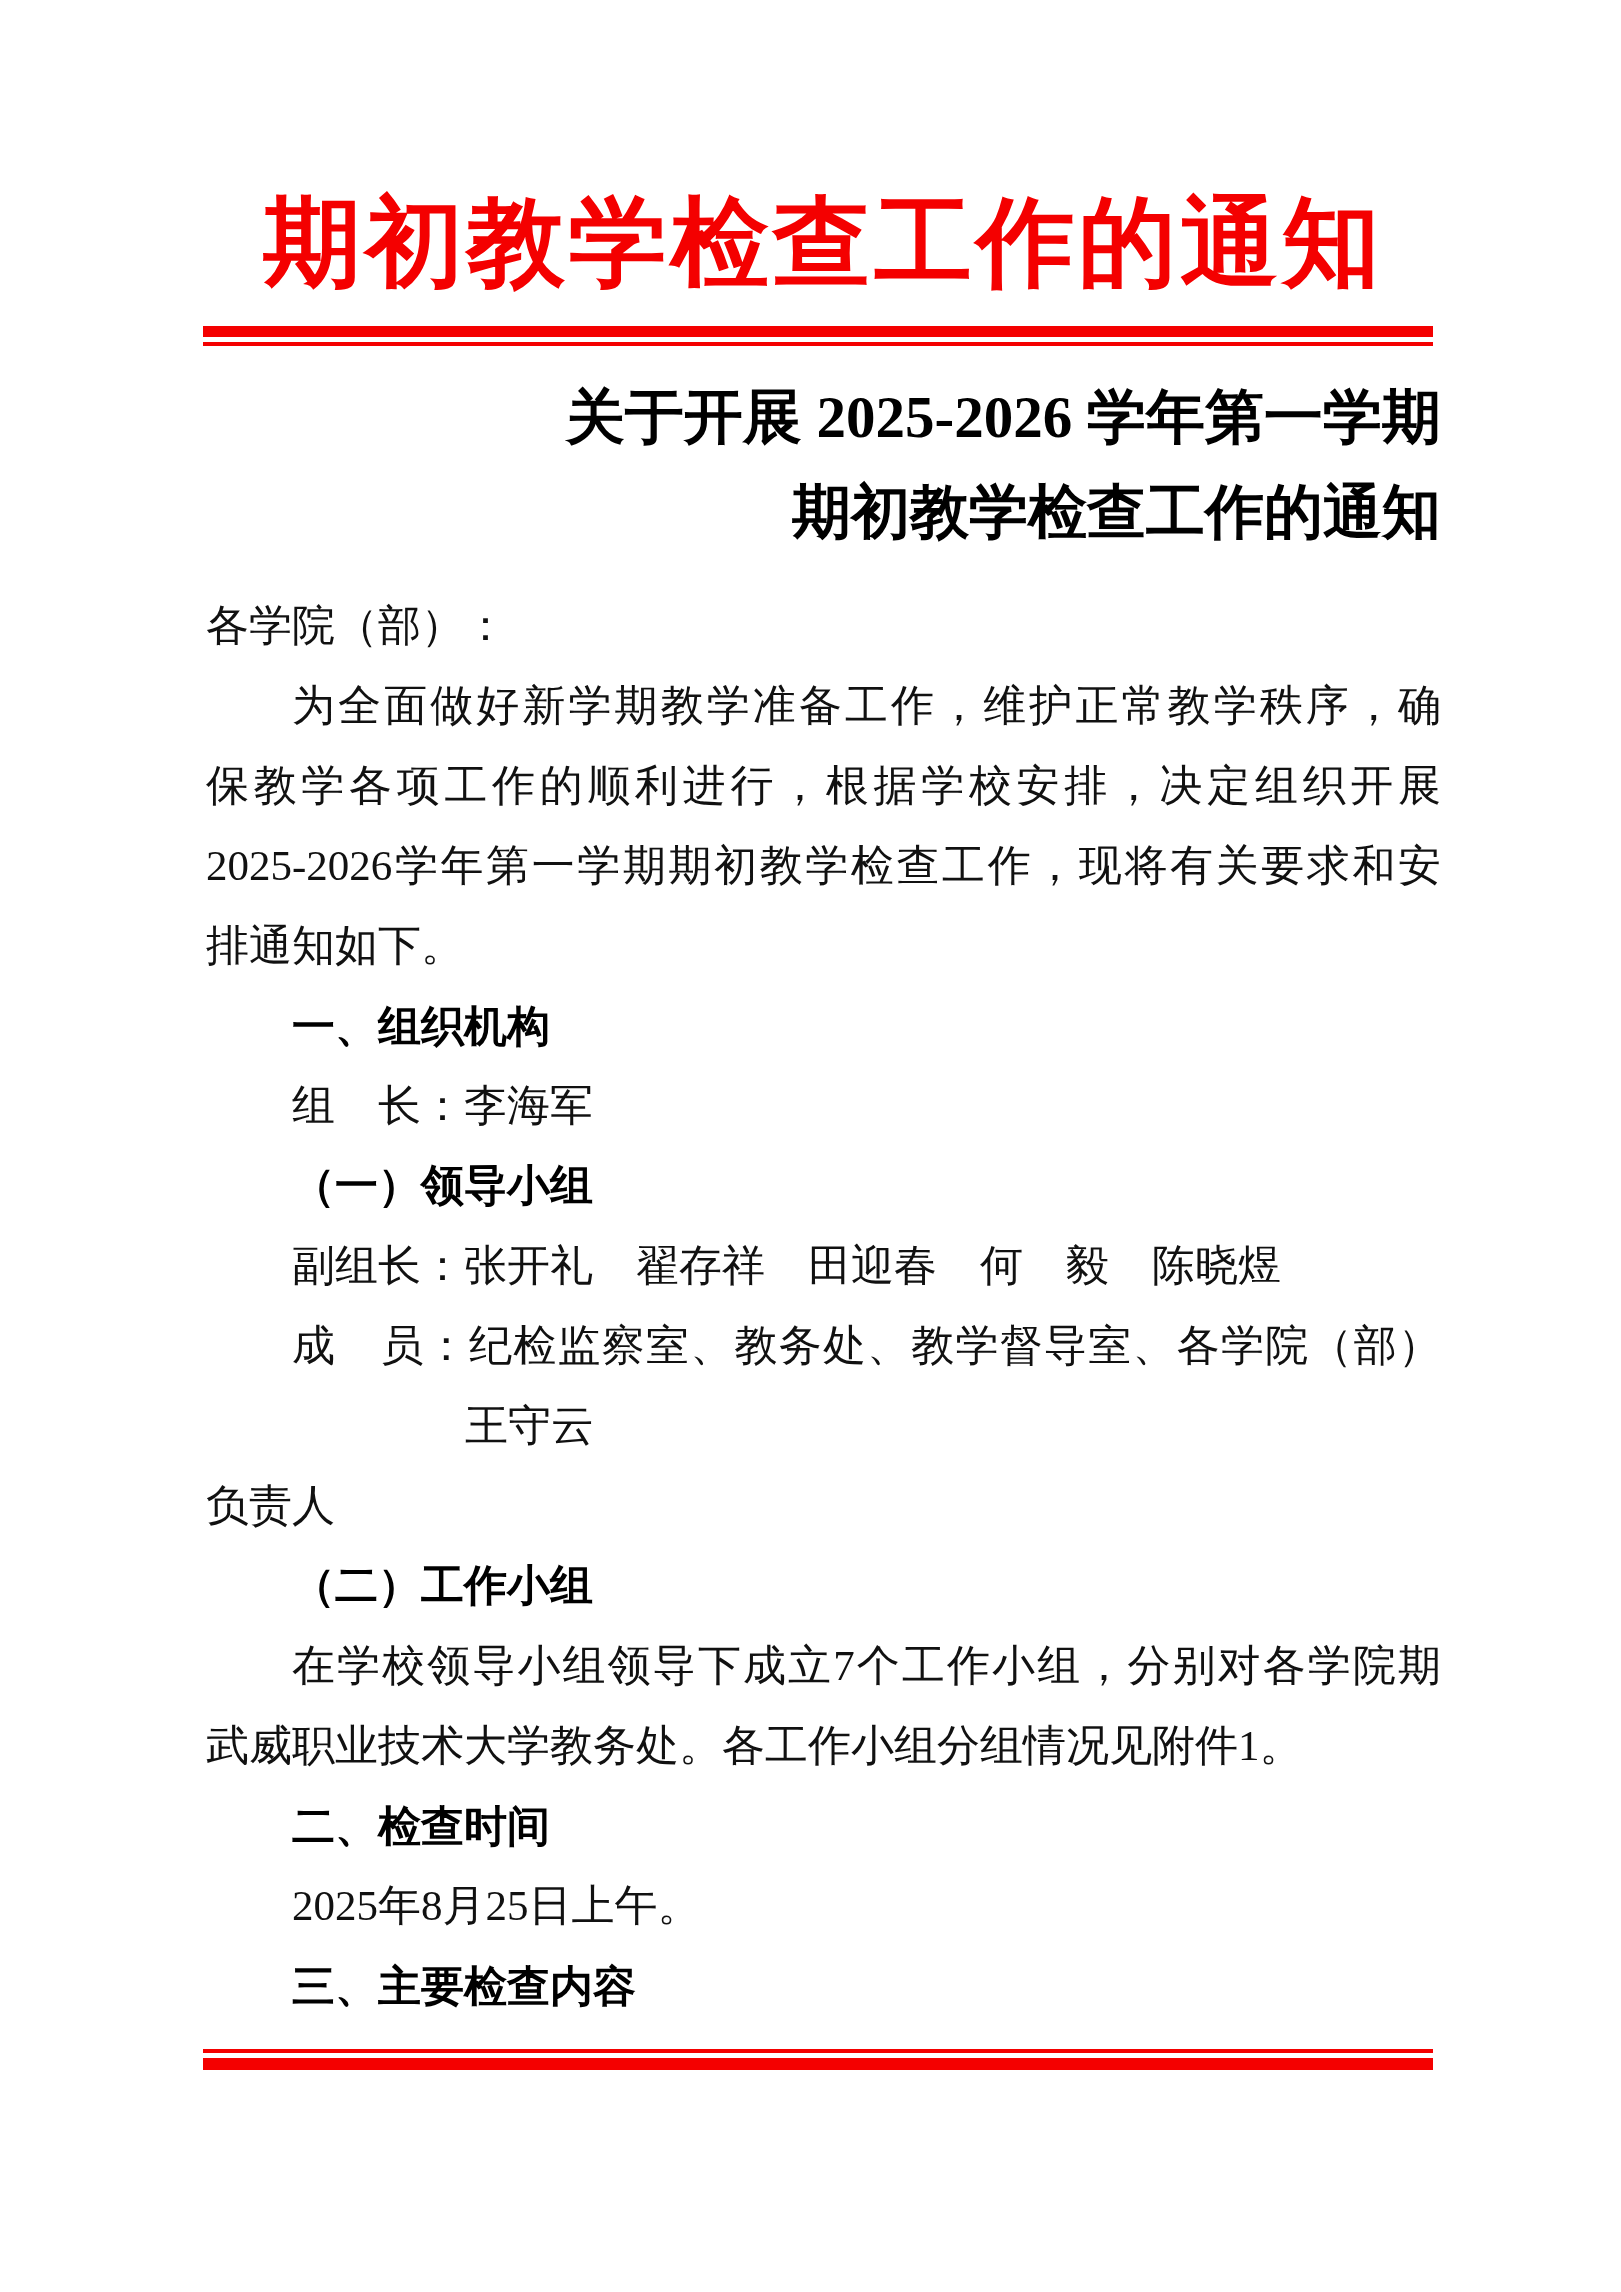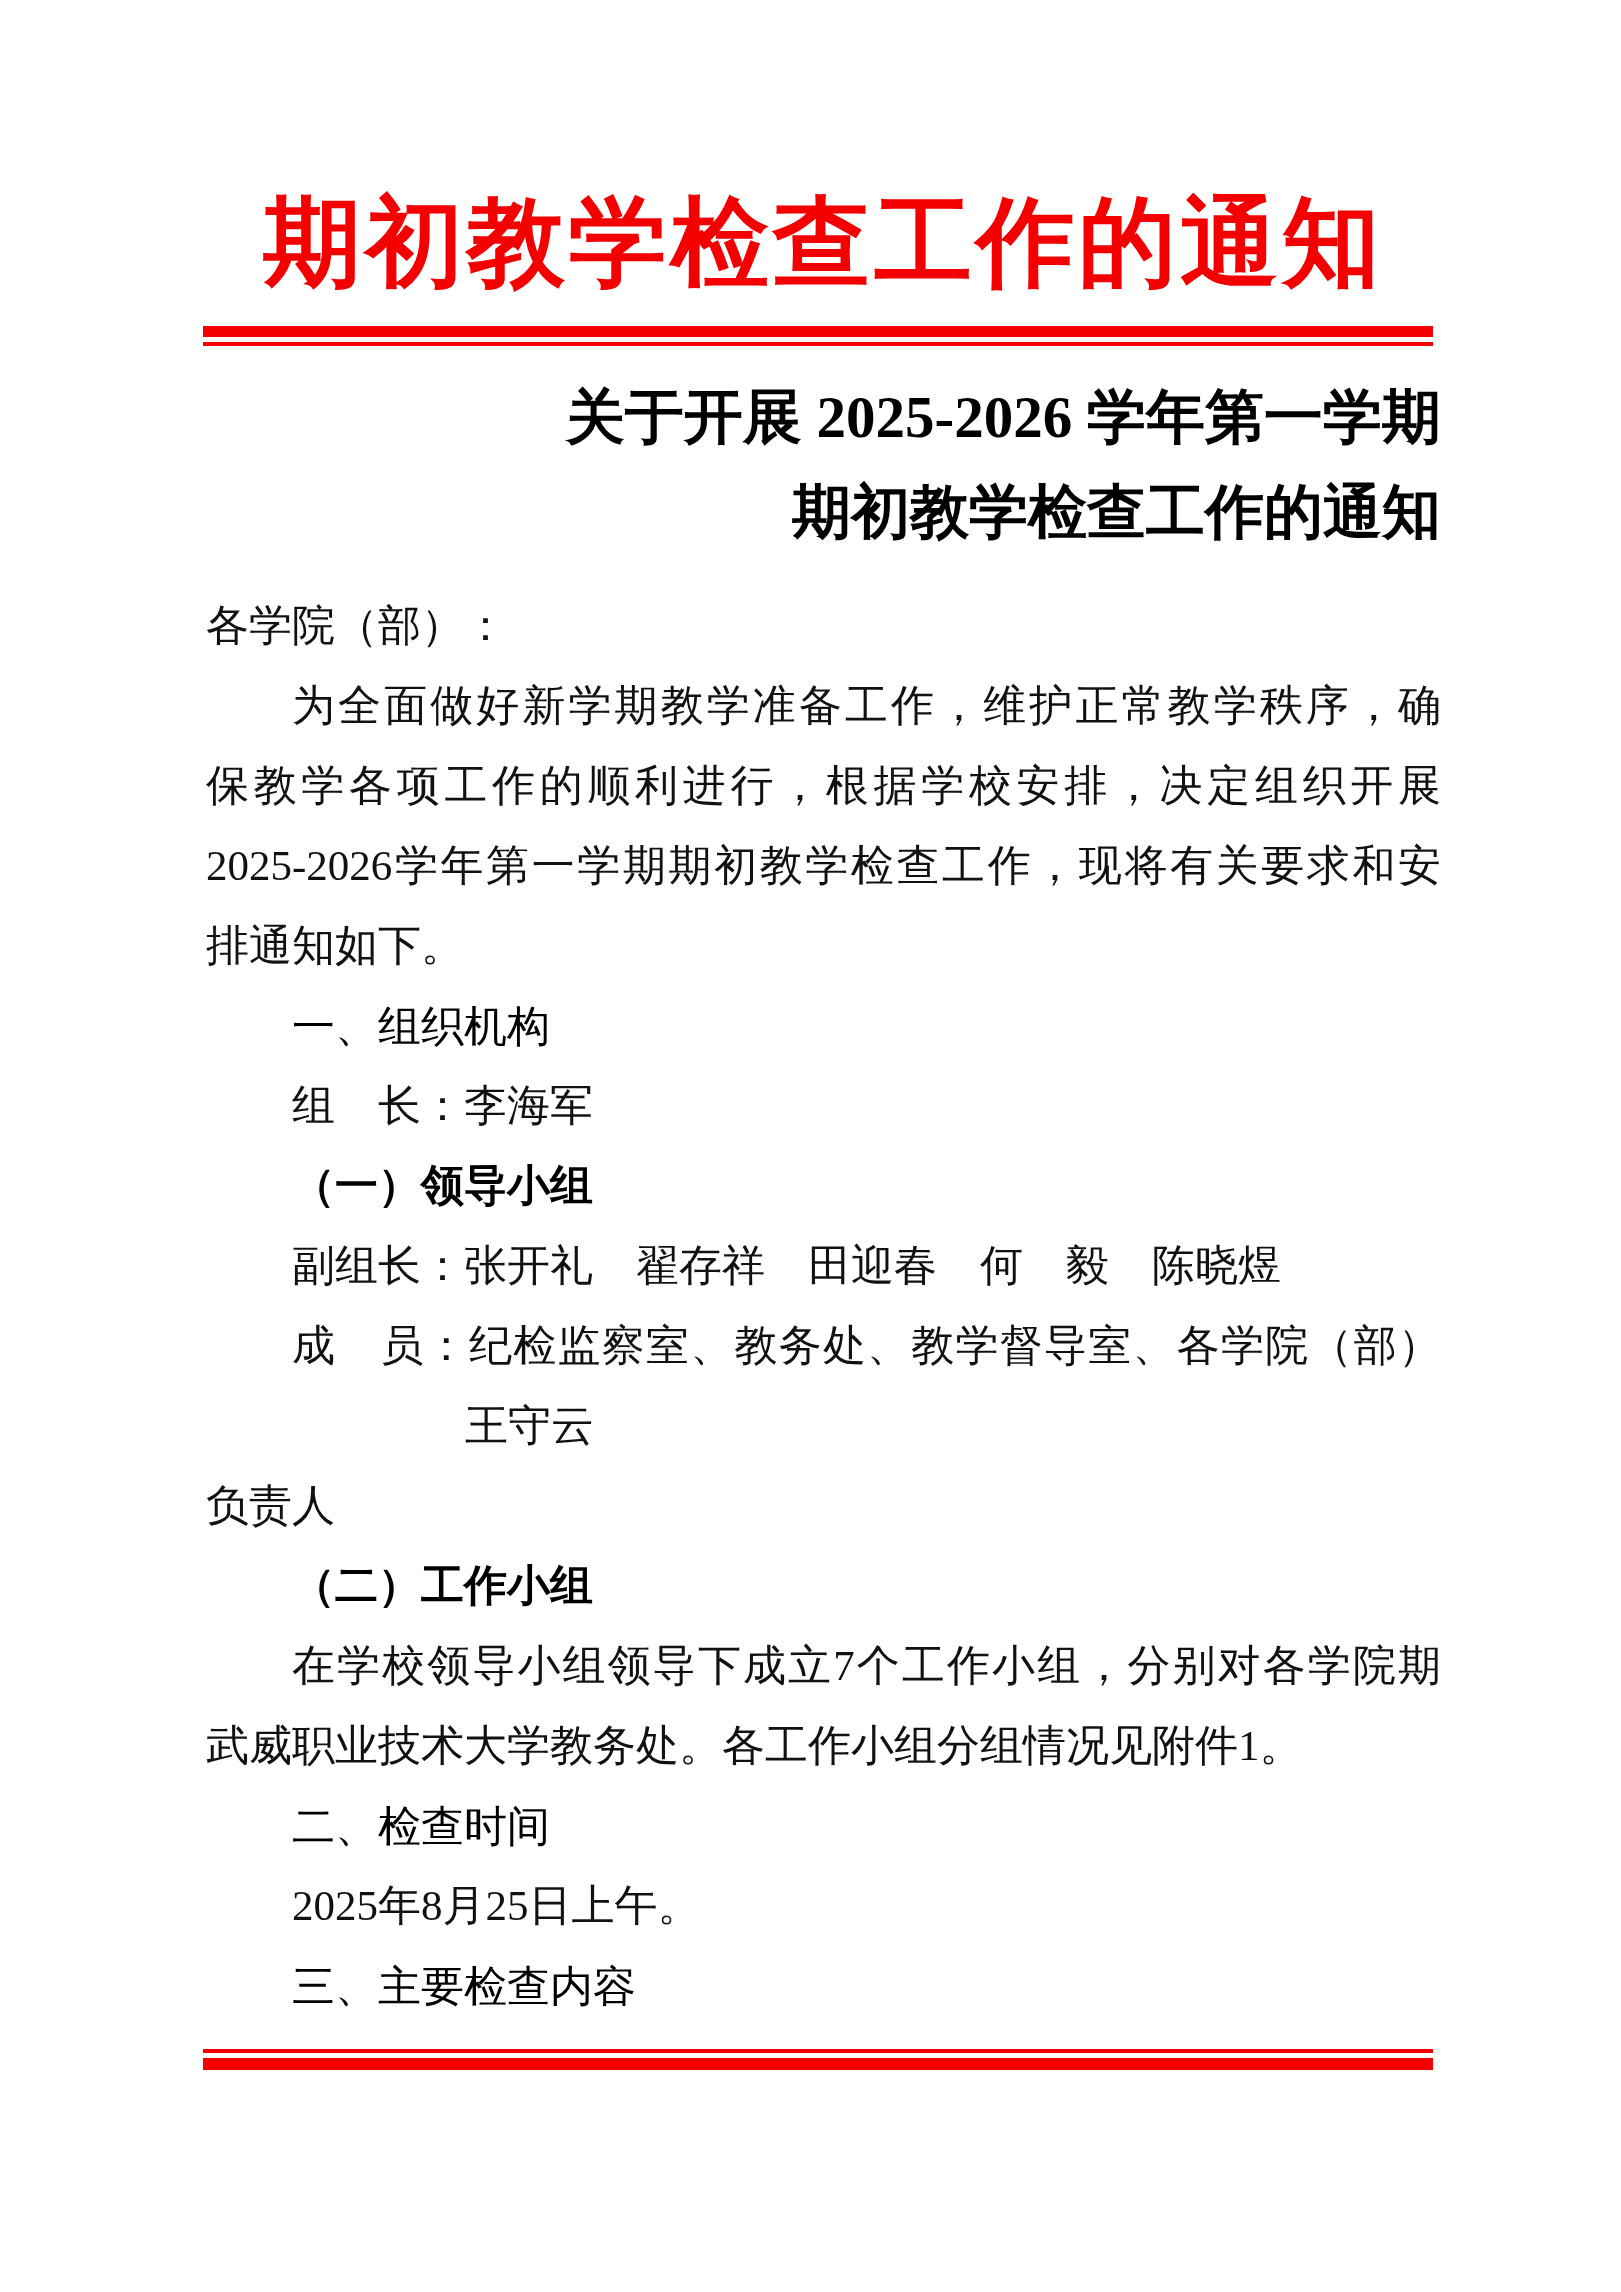--- a/index.html
+++ b/index.html
@@ -54,21 +54,21 @@
   }
   .line {
     height: 80px;
     line-height: 80px;
   }
   .line.j { text-align: justify; text-align-last: justify; }
   .line.i2 { padding-left: 86px; }
   .line.i6 { padding-left: 259px; }
   .line.heading-sans {
     font-family: "Liberation Sans", sans-serif;
-    font-weight: normal;
+    font-weight: bold;
     color: #000;
   }
   .line.heading-serif {
     font-weight: bold;
     color: #000;
   }
 </style>
 </head>
 <body>
 

